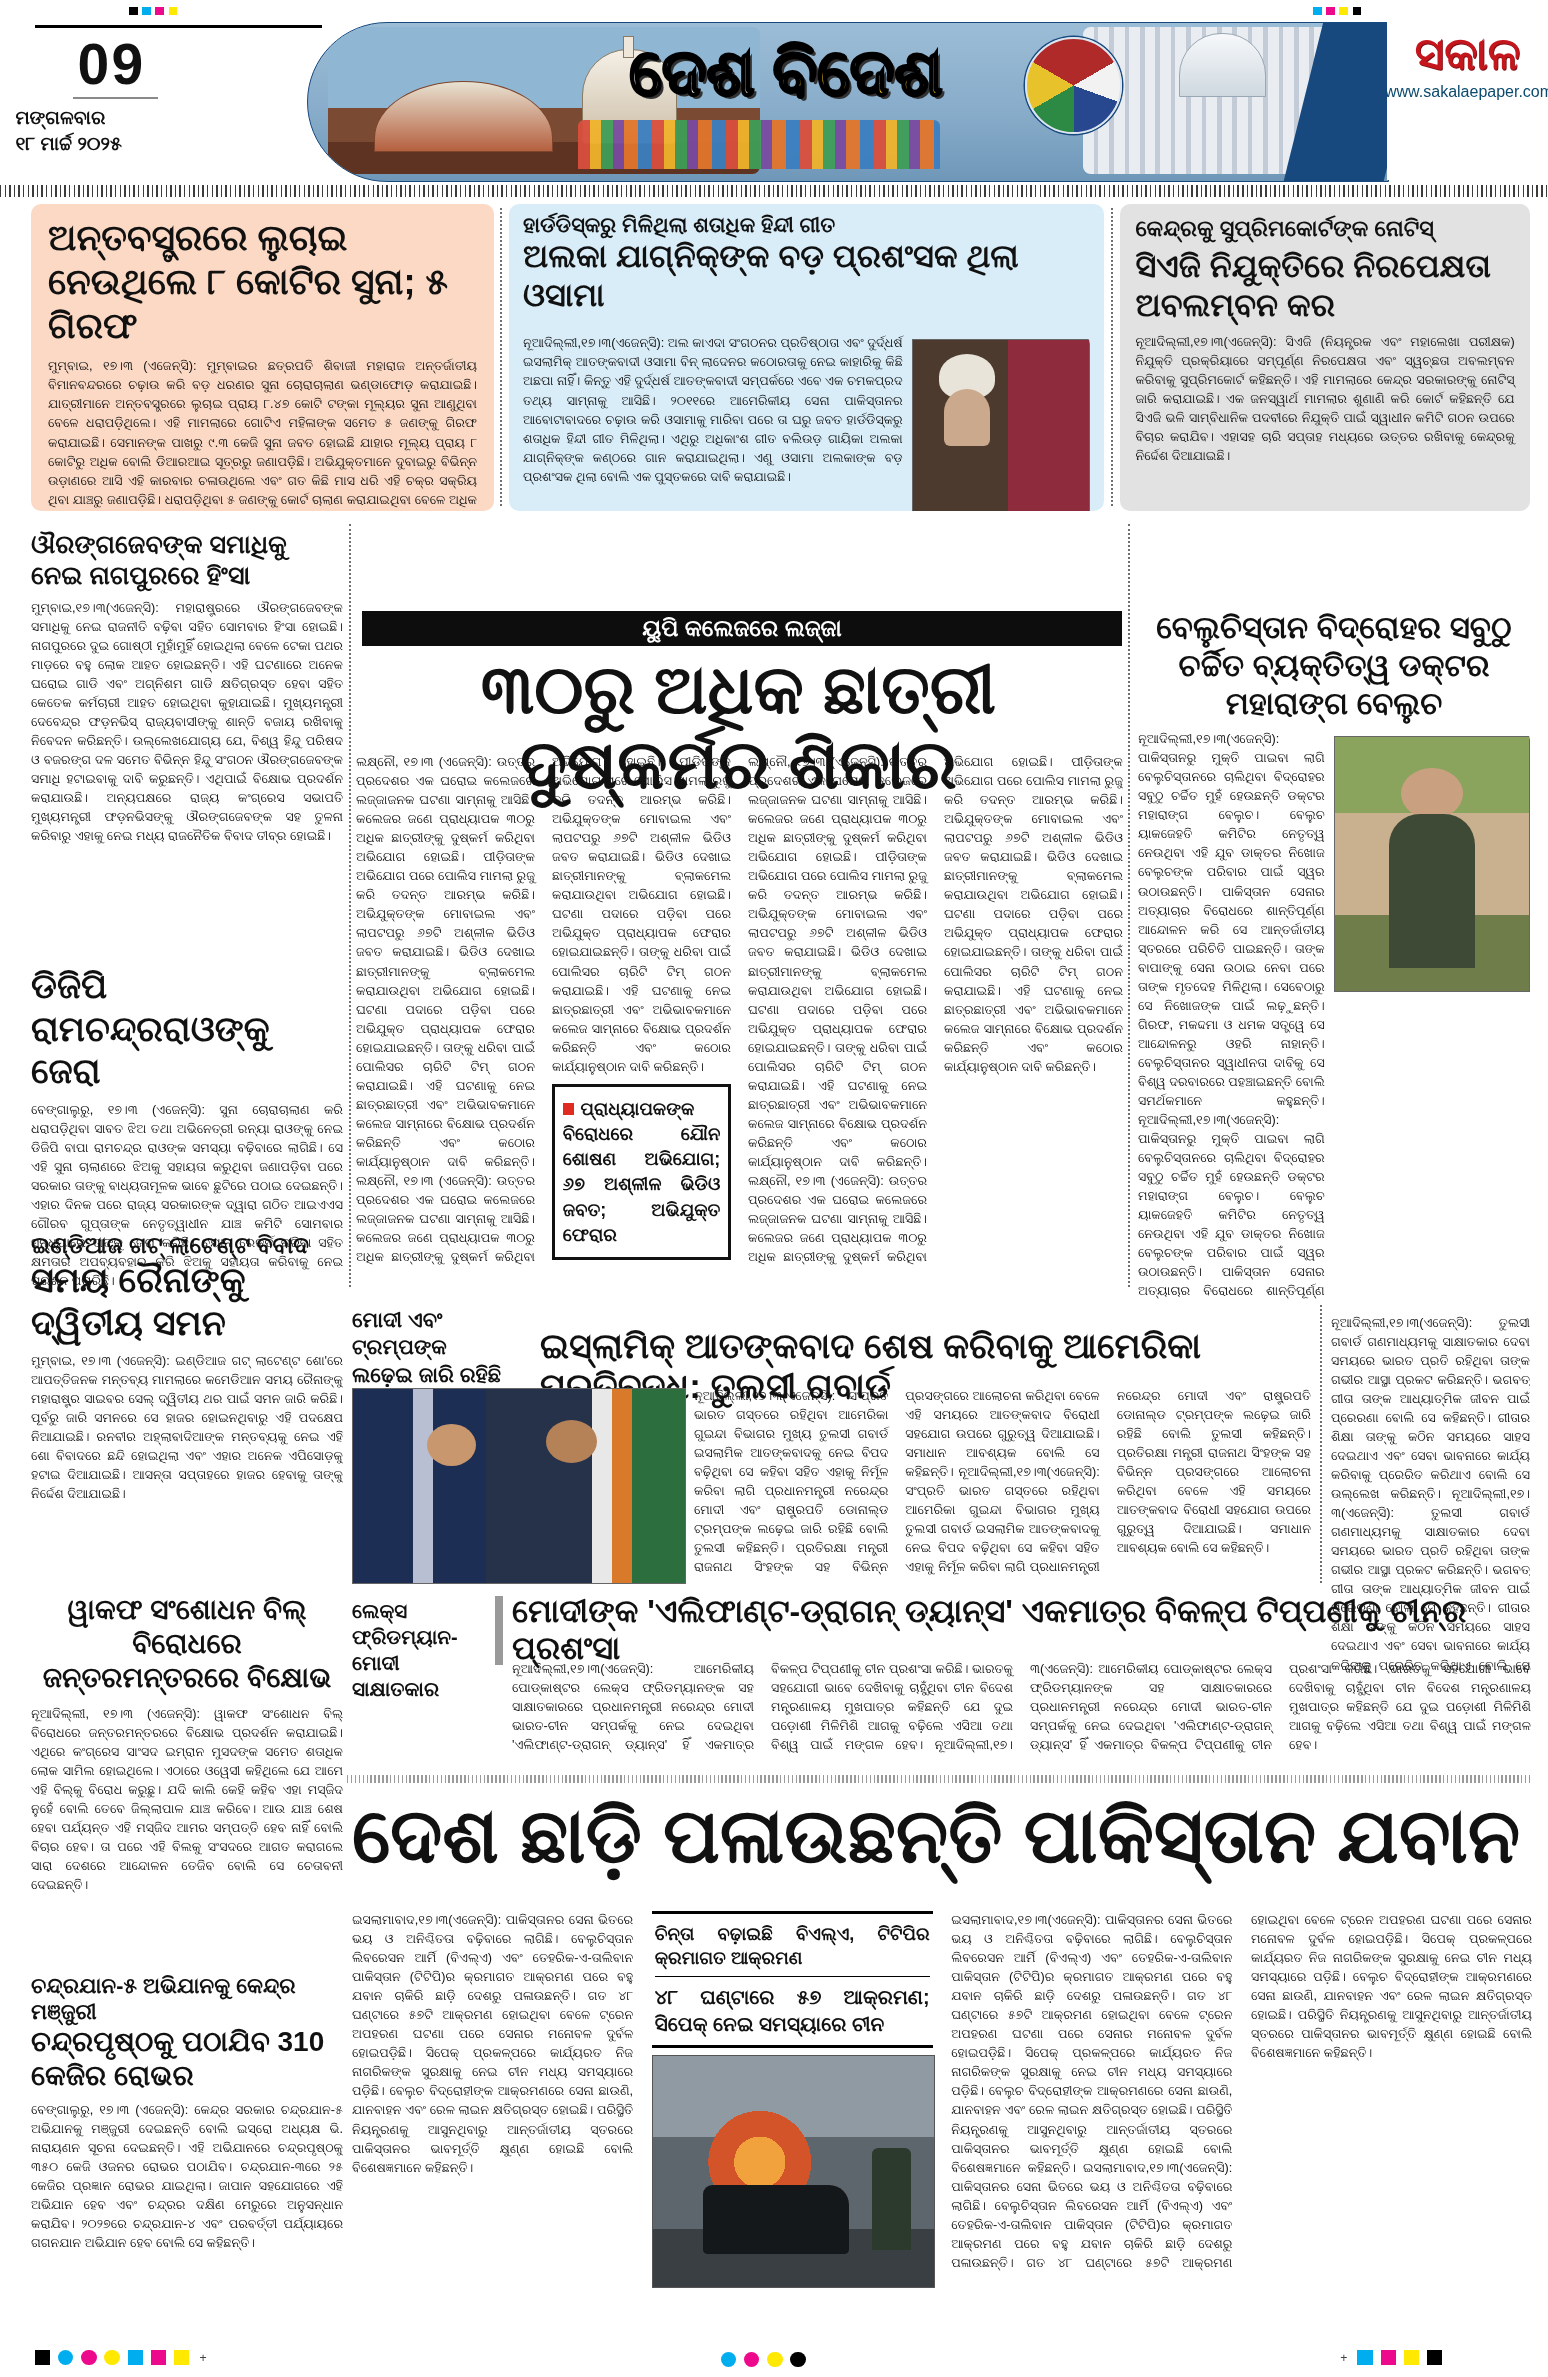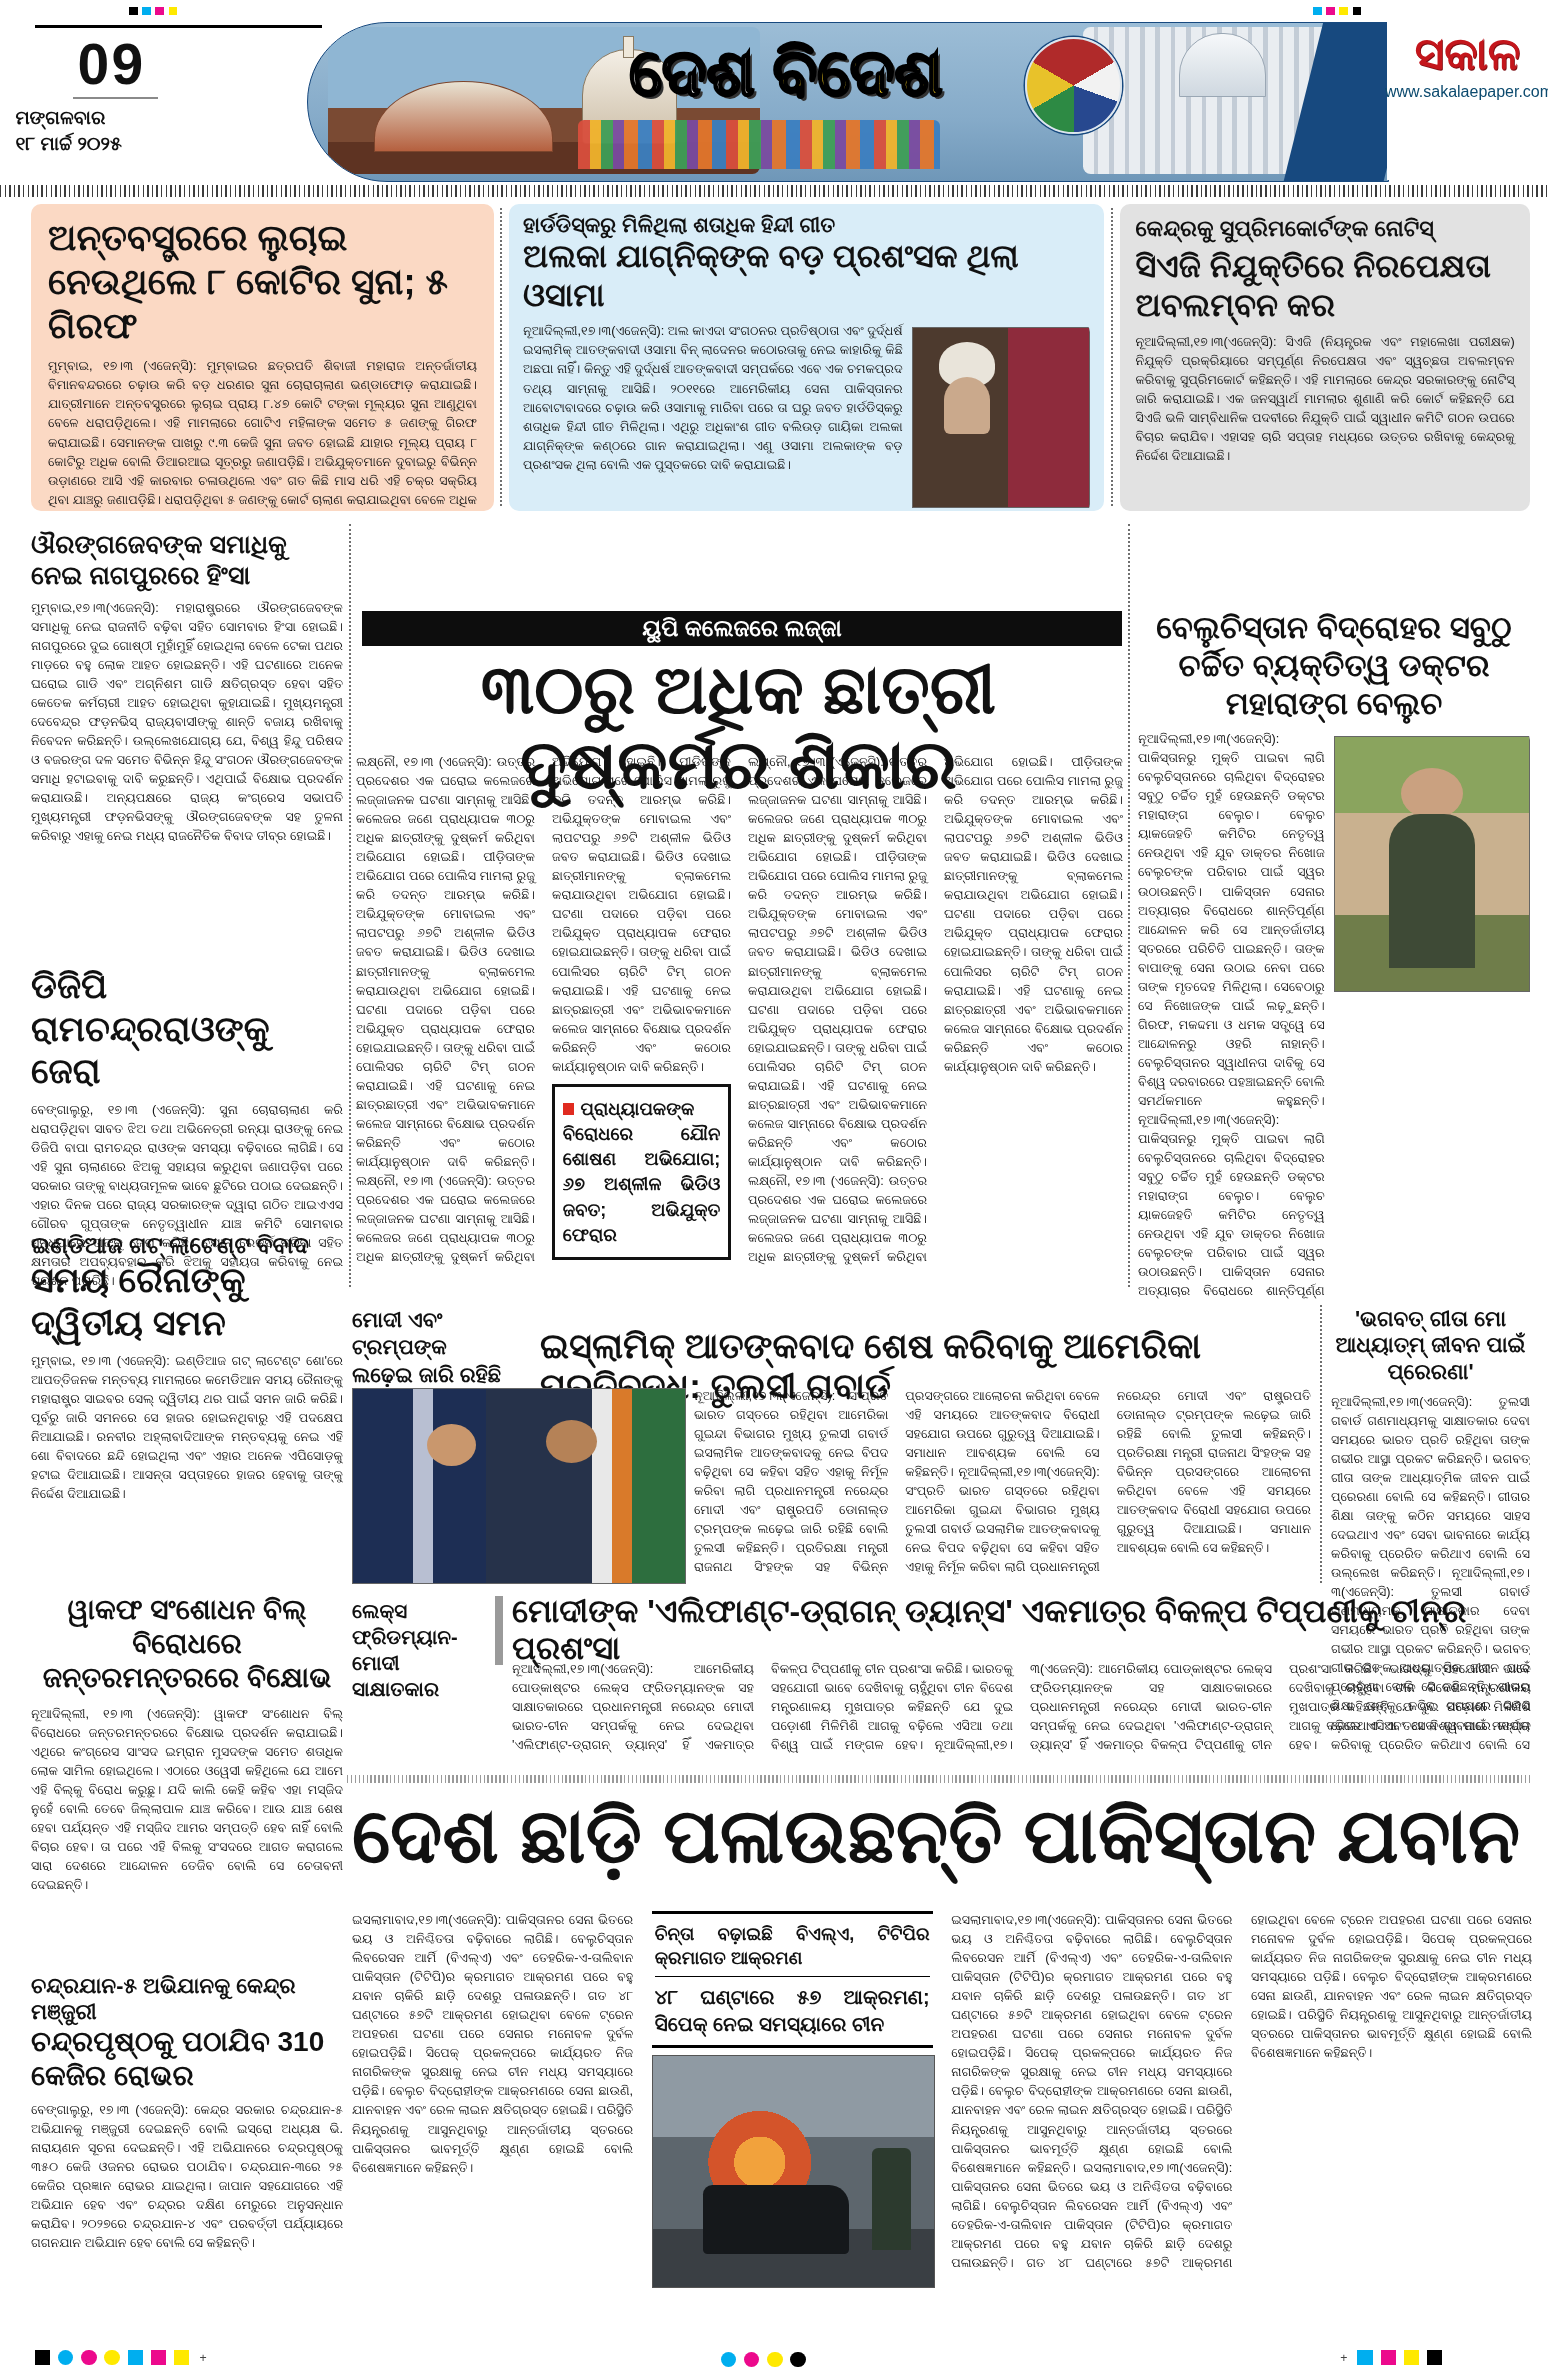--- a/index.html
+++ b/index.html
@@ -189,21 +189,21 @@
 
   <div class="abs art-gold ovh">
     <div class="hl">ଅନ୍ତବସ୍ତ୍ରରେ ଲୁଚାଇ ନେଉଥିଲେ ୮ କୋଟିର ସୁନା; ୫ ଗିରଫ</div>
     <div class="body" style="margin-top:9.3px;">ମୁମ୍ବାଇ, ୧୭।୩ (ଏଜେନ୍ସି): ମୁମ୍ବାଇର ଛତ୍ରପତି ଶିବାଜୀ ମହାରାଜ ଅନ୍ତର୍ଜାତୀୟ ବିମାନବନ୍ଦରରେ ଚଢ଼ାଉ କରି ବଡ଼ ଧରଣର ସୁନା ଚୋରାଚାଲାଣ ଭଣ୍ଡାଫୋଡ଼ କରାଯାଇଛି। ଯାତ୍ରୀମାନେ ଅନ୍ତବସ୍ତ୍ରରେ ଲୁଚାଇ ପ୍ରାୟ ୮.୪୭ କୋଟି ଟଙ୍କା ମୂଲ୍ୟର ସୁନା ଆଣୁଥିବା ବେଳେ ଧରାପଡ଼ିଥିଲେ। ଏହି ମାମଲାରେ ଗୋଟିଏ ମହିଳାଙ୍କ ସମେତ ୫ ଜଣଙ୍କୁ ଗିରଫ କରାଯାଇଛି। ସେମାନଙ୍କ ପାଖରୁ ୯.୩ କେଜି ସୁନା ଜବତ ହୋଇଛି ଯାହାର ମୂଲ୍ୟ ପ୍ରାୟ ୮ କୋଟିରୁ ଅଧିକ ବୋଲି ଡିଆରଆଇ ସୂତ୍ରରୁ ଜଣାପଡ଼ିଛି। ଅଭିଯୁକ୍ତମାନେ ଦୁବାଇରୁ ବିଭିନ୍ନ ଉଡ଼ାଣରେ ଆସି ଏହି କାରବାର ଚଳାଉଥିଲେ ଏବଂ ଗତ କିଛି ମାସ ଧରି ଏହି ଚକ୍ର ସକ୍ରିୟ ଥିବା ଯାଞ୍ଚରୁ ଜଣାପଡ଼ିଛି। ଧରାପଡ଼ିଥିବା ୫ ଜଣଙ୍କୁ କୋର୍ଟ ଚାଲାଣ କରାଯାଇଥିବା ବେଳେ ଅଧିକ ତଦନ୍ତ ଜାରି ରହିଛି।</div>
   </div>
   <div class="abs dotv sep-v1"></div>
 
   <div class="abs art-osama ovh">
     <div class="kicker">ହାର୍ଡଡିସ୍କରୁ ମିଳିଥିଲା ଶତାଧିକ ହିନ୍ଦୀ ଗୀତ</div>
     <div class="hl">ଅଲକା ଯାଗ୍ନିକ୍‌ଙ୍କ ବଡ଼ ପ୍ରଶଂସକ ଥିଲା ଓସାମା</div>
-    <div style="margin-top:7px;" class="ovh">
+    <div style="margin-top:19px;" class="ovh">
       <div class="osama-photo"></div>
       <div class="body">ନୂଆଦିଲ୍ଲୀ,୧୭।୩(ଏଜେନ୍ସି): ଅଲ କାଏଦା ସଂଗଠନର ପ୍ରତିଷ୍ଠାତା ଏବଂ ଦୁର୍ଦ୍ଧର୍ଷ ଇସଲାମିକ୍ ଆତଙ୍କବାଦୀ ଓସାମା ବିନ୍ ଲାଦେନର କଠୋରତାକୁ ନେଇ କାହାରିକୁ କିଛି ଅଛପା ନାହିଁ। କିନ୍ତୁ ଏହି ଦୁର୍ଦ୍ଧର୍ଷ ଆତଙ୍କବାଦୀ ସମ୍ପର୍କରେ ଏବେ ଏକ ଚମକପ୍ରଦ ତଥ୍ୟ ସାମ୍ନାକୁ ଆସିଛି। ୨୦୧୧ରେ ଆମେରିକୀୟ ସେନା ପାକିସ୍ତାନର ଆବୋଟାବାଦରେ ଚଢ଼ାଉ କରି ଓସାମାକୁ ମାରିବା ପରେ ତା ଘରୁ ଜବତ ହାର୍ଡଡିସ୍କରୁ ଶତାଧିକ ହିନ୍ଦୀ ଗୀତ ମିଳିଥିଲା। ଏଥିରୁ ଅଧିକାଂଶ ଗୀତ ବଲିଉଡ଼ ଗାୟିକା ଅଲକା ଯାଗ୍ନିକ୍‌ଙ୍କ କଣ୍ଠରେ ଗାନ କରାଯାଇଥିଲା। ଏଣୁ ଓସାମା ଅଲକାଙ୍କ ବଡ଼ ପ୍ରଶଂସକ ଥିଲା ବୋଲି ଏକ ପୁସ୍ତକରେ ଦାବି କରାଯାଇଛି।</div>
     </div>
   </div>
   <div class="abs dotv sep-v2"></div>
 
   <div class="abs art-cag ovh">
     <div class="kicker">କେନ୍ଦ୍ରକୁ ସୁପ୍ରିମକୋର୍ଟଙ୍କ ନୋଟିସ୍</div>
     <div class="hl" style="margin-top:4.6px;">ସିଏଜି ନିଯୁକ୍ତିରେ ନିରପେକ୍ଷତା ଅବଲମ୍ବନ କର</div>
     <div class="body" style="margin-top:7.7px;">ନୂଆଦିଲ୍ଲୀ,୧୭।୩(ଏଜେନ୍ସି): ସିଏଜି (ନିୟନ୍ତ୍ରକ ଏବଂ ମହାଲେଖା ପରୀକ୍ଷକ) ନିଯୁକ୍ତି ପ୍ରକ୍ରିୟାରେ ସମ୍ପୂର୍ଣ୍ଣ ନିରପେକ୍ଷତା ଏବଂ ସ୍ୱଚ୍ଛତା ଅବଲମ୍ବନ କରିବାକୁ ସୁପ୍ରିମକୋର୍ଟ କହିଛନ୍ତି। ଏହି ମାମଲାରେ କେନ୍ଦ୍ର ସରକାରଙ୍କୁ ନୋଟିସ୍ ଜାରି କରାଯାଇଛି। ଏକ ଜନସ୍ୱାର୍ଥ ମାମଲାର ଶୁଣାଣି କରି କୋର୍ଟ କହିଛନ୍ତି ଯେ ସିଏଜି ଭଳି ସାମ୍ବିଧାନିକ ପଦବୀରେ ନିଯୁକ୍ତି ପାଇଁ ସ୍ୱାଧୀନ କମିଟି ଗଠନ ଉପରେ ବିଚାର କରାଯିବ। ଏହାସହ ଚାରି ସପ୍ତାହ ମଧ୍ୟରେ ଉତ୍ତର ରଖିବାକୁ କେନ୍ଦ୍ରକୁ ନିର୍ଦ୍ଦେଶ ଦିଆଯାଇଛି।</div>
@@ -260,21 +260,20 @@
   <div class="abs t-kicker">
     <div>ମୋଦୀ ଏବଂ ଟ୍ରମ୍ପଙ୍କ</div>
     <div>ଲଢ଼େଇ ଜାରି ରହିଛି</div>
   </div>
   <div class="abs t-hl">ଇସ୍‌ଲାମିକ୍ ଆତଙ୍କବାଦ ଶେଷ କରିବାକୁ ଆମେରିକା ପ୍ରତିବଦ୍ଧ: ତୁଲସୀ ଗବାର୍ଡ</div>
   <div class="abs t-photo"></div>
   <div class="abs t-body body ovh">ନୂଆଦିଲ୍ଲୀ,୧୭।୩(ଏଜେନ୍ସି): ସଂପ୍ରତି ଭାରତ ଗସ୍ତରେ ରହିଥିବା ଆମେରିକା ଗୁଇନ୍ଦା ବିଭାଗର ମୁଖ୍ୟ ତୁଲସୀ ଗବାର୍ଡ ଇସଲାମିକ ଆତଙ୍କବାଦକୁ ନେଇ ବିପଦ ବଢ଼ିଥିବା ସେ କହିବା ସହିତ ଏହାକୁ ନିର୍ମୂଳ କରିବା ଲାଗି ପ୍ରଧାନମନ୍ତ୍ରୀ ନରେନ୍ଦ୍ର ମୋଦୀ ଏବଂ ରାଷ୍ଟ୍ରପତି ଡୋନାଲ୍ଡ ଟ୍ରମ୍ପଙ୍କ ଲଢ଼େଇ ଜାରି ରହିଛି ବୋଲି ତୁଲସୀ କହିଛନ୍ତି। ପ୍ରତିରକ୍ଷା ମନ୍ତ୍ରୀ ରାଜନାଥ ସିଂହଙ୍କ ସହ ବିଭିନ୍ନ ପ୍ରସଙ୍ଗରେ ଆଲୋଚନା କରିଥିବା ବେଳେ ଏହି ସମୟରେ ଆତଙ୍କବାଦ ବିରୋଧୀ ସହଯୋଗ ଉପରେ ଗୁରୁତ୍ୱ ଦିଆଯାଇଛି। ସମାଧାନ ଆବଶ୍ୟକ ବୋଲି ସେ କହିଛନ୍ତି। ନୂଆଦିଲ୍ଲୀ,୧୭।୩(ଏଜେନ୍ସି): ସଂପ୍ରତି ଭାରତ ଗସ୍ତରେ ରହିଥିବା ଆମେରିକା ଗୁଇନ୍ଦା ବିଭାଗର ମୁଖ୍ୟ ତୁଲସୀ ଗବାର୍ଡ ଇସଲାମିକ ଆତଙ୍କବାଦକୁ ନେଇ ବିପଦ ବଢ଼ିଥିବା ସେ କହିବା ସହିତ ଏହାକୁ ନିର୍ମୂଳ କରିବା ଲାଗି ପ୍ରଧାନମନ୍ତ୍ରୀ ନରେନ୍ଦ୍ର ମୋଦୀ ଏବଂ ରାଷ୍ଟ୍ରପତି ଡୋନାଲ୍ଡ ଟ୍ରମ୍ପଙ୍କ ଲଢ଼େଇ ଜାରି ରହିଛି ବୋଲି ତୁଲସୀ କହିଛନ୍ତି। ପ୍ରତିରକ୍ଷା ମନ୍ତ୍ରୀ ରାଜନାଥ ସିଂହଙ୍କ ସହ ବିଭିନ୍ନ ପ୍ରସଙ୍ଗରେ ଆଲୋଚନା କରିଥିବା ବେଳେ ଏହି ସମୟରେ ଆତଙ୍କବାଦ ବିରୋଧୀ ସହଯୋଗ ଉପରେ ଗୁରୁତ୍ୱ ଦିଆଯାଇଛି। ସମାଧାନ ଆବଶ୍ୟକ ବୋଲି ସେ କହିଛନ୍ତି।</div>
   <div class="abs dotv sep-t"></div>
 
   <div class="abs a-gita">
-    <div class="hl">'ଭଗବତ୍ ଗୀତା ମୋ ଆଧ୍ୟାତ୍ମ୍ ଜୀବନ ପାଇଁ ପ୍ରେରଣା'</div>
     <div class="body ovh" style="margin-top:7.7px;">ନୂଆଦିଲ୍ଲୀ,୧୭।୩(ଏଜେନ୍ସି): ତୁଲସୀ ଗବାର୍ଡ ଗଣମାଧ୍ୟମକୁ ସାକ୍ଷାତକାର ଦେବା ସମୟରେ ଭାରତ ପ୍ରତି ରହିଥିବା ତାଙ୍କ ଗଭୀର ଆସ୍ଥା ପ୍ରକଟ କରିଛନ୍ତି। ଭଗବତ୍ ଗୀତା ତାଙ୍କ ଆଧ୍ୟାତ୍ମିକ ଜୀବନ ପାଇଁ ପ୍ରେରଣା ବୋଲି ସେ କହିଛନ୍ତି। ଗୀତାର ଶିକ୍ଷା ତାଙ୍କୁ କଠିନ ସମୟରେ ସାହସ ଦେଇଥାଏ ଏବଂ ସେବା ଭାବନାରେ କାର୍ଯ୍ୟ କରିବାକୁ ପ୍ରେରିତ କରିଥାଏ ବୋଲି ସେ ଉଲ୍ଲେଖ କରିଛନ୍ତି। ନୂଆଦିଲ୍ଲୀ,୧୭।୩(ଏଜେନ୍ସି): ତୁଲସୀ ଗବାର୍ଡ ଗଣମାଧ୍ୟମକୁ ସାକ୍ଷାତକାର ଦେବା ସମୟରେ ଭାରତ ପ୍ରତି ରହିଥିବା ତାଙ୍କ ଗଭୀର ଆସ୍ଥା ପ୍ରକଟ କରିଛନ୍ତି। ଭଗବତ୍ ଗୀତା ତାଙ୍କ ଆଧ୍ୟାତ୍ମିକ ଜୀବନ ପାଇଁ ପ୍ରେରଣା ବୋଲି ସେ କହିଛନ୍ତି। ଗୀତାର ଶିକ୍ଷା ତାଙ୍କୁ କଠିନ ସମୟରେ ସାହସ ଦେଇଥାଏ ଏବଂ ସେବା ଭାବନାରେ କାର୍ଯ୍ୟ କରିବାକୁ ପ୍ରେରିତ କରିଥାଏ ବୋଲି ସେ ଉଲ୍ଲେଖ କରିଛନ୍ତି।</div>
   </div>
 
   <div class="abs mc-kicker">
     <div>ଲେକ୍ସ ଫ୍ରିଡମ୍ୟାନ-</div>
     <div>ମୋଦୀ ସାକ୍ଷାତକାର</div>
   </div>
   <div class="abs mc-bar"></div>
   <div class="abs mc-hl">ମୋଦୀଙ୍କ 'ଏଲିଫାଣ୍ଟ-ଡ୍ରାଗନ୍ ଡ୍ୟାନ୍ସ' ଏକମାତ୍ର ବିକଳ୍ପ ଟିପ୍ପଣୀକୁ ଚୀନ୍‌ର ପ୍ରଶଂସା</div>
   <div class="abs mc-body body ovh">ନୂଆଦିଲ୍ଲୀ,୧୭।୩(ଏଜେନ୍ସି): ଆମେରିକୀୟ ପୋଡ୍‌କାଷ୍ଟର ଲେକ୍ସ ଫ୍ରିଡମ୍ୟାନଙ୍କ ସହ ସାକ୍ଷାତକାରରେ ପ୍ରଧାନମନ୍ତ୍ରୀ ନରେନ୍ଦ୍ର ମୋଦୀ ଭାରତ-ଚୀନ ସମ୍ପର୍କକୁ ନେଇ ଦେଇଥିବା 'ଏଲିଫାଣ୍ଟ-ଡ୍ରାଗନ୍ ଡ୍ୟାନ୍ସ' ହିଁ ଏକମାତ୍ର ବିକଳ୍ପ ଟିପ୍ପଣୀକୁ ଚୀନ ପ୍ରଶଂସା କରିଛି। ଭାରତକୁ ସହଯୋଗୀ ଭାବେ ଦେଖିବାକୁ ଚାହୁଁଥିବା ଚୀନ ବିଦେଶ ମନ୍ତ୍ରଣାଳୟ ମୁଖପାତ୍ର କହିଛନ୍ତି ଯେ ଦୁଇ ପଡ଼ୋଶୀ ମିଳିମିଶି ଆଗକୁ ବଢ଼ିଲେ ଏସିଆ ତଥା ବିଶ୍ୱ ପାଇଁ ମଙ୍ଗଳ ହେବ। ନୂଆଦିଲ୍ଲୀ,୧୭।୩(ଏଜେନ୍ସି): ଆମେରିକୀୟ ପୋଡ୍‌କାଷ୍ଟର ଲେକ୍ସ ଫ୍ରିଡମ୍ୟାନଙ୍କ ସହ ସାକ୍ଷାତକାରରେ ପ୍ରଧାନମନ୍ତ୍ରୀ ନରେନ୍ଦ୍ର ମୋଦୀ ଭାରତ-ଚୀନ ସମ୍ପର୍କକୁ ନେଇ ଦେଇଥିବା 'ଏଲିଫାଣ୍ଟ-ଡ୍ରାଗନ୍ ଡ୍ୟାନ୍ସ' ହିଁ ଏକମାତ୍ର ବିକଳ୍ପ ଟିପ୍ପଣୀକୁ ଚୀନ ପ୍ରଶଂସା କରିଛି। ଭାରତକୁ ସହଯୋଗୀ ଭାବେ ଦେଖିବାକୁ ଚାହୁଁଥିବା ଚୀନ ବିଦେଶ ମନ୍ତ୍ରଣାଳୟ ମୁଖପାତ୍ର କହିଛନ୍ତି ଯେ ଦୁଇ ପଡ଼ୋଶୀ ମିଳିମିଶି ଆଗକୁ ବଢ଼ିଲେ ଏସିଆ ତଥା ବିଶ୍ୱ ପାଇଁ ମଙ୍ଗଳ ହେବ।</div>

